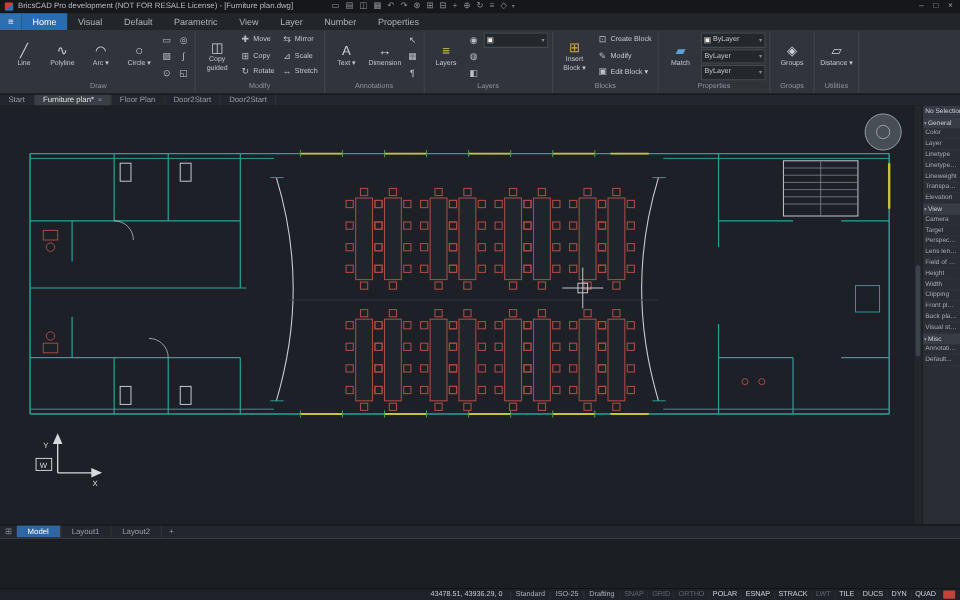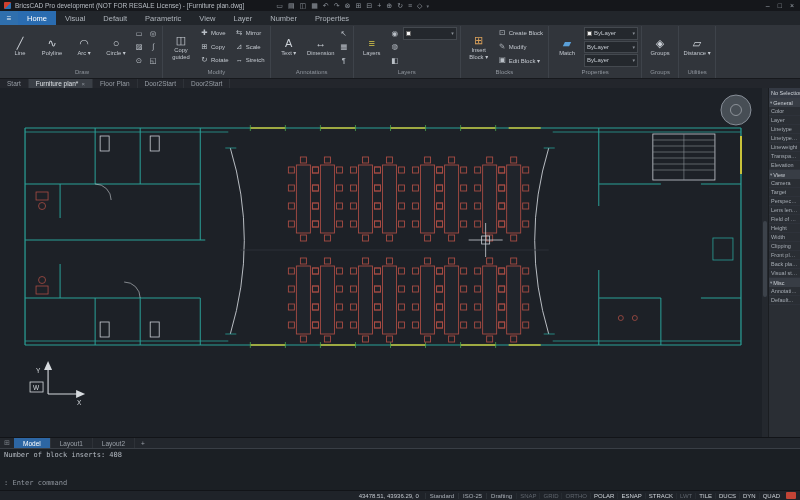--- a/index.html
+++ b/index.html
@@ -626,23 +626,21 @@
     <div style="display:flex">
         <div class="ltab active">Model</div>
         <div class="ltab">Layout1</div>
         <div class="ltab">Layout2</div>
         <div class="lplus">+</div>
       </div>
   </div>
 
   <div class="cmd">
     <div>
-        <div class="cmdline">Number of block inserts: 408</div>
-      </div>
-    <div class="cmdprompt">: Enter command</div>
+      </div>
   </div>
 
   <div class="statusbar">
     <span class="scoords">43478.51, 43936.29, 0</span>
     <span style="display:flex">
         <span class="sitem">Standard</span>
         <span class="sitem">ISO-25</span>
         <span class="sitem">Drafting</span>
       </span>
     <span style="display:flex">

